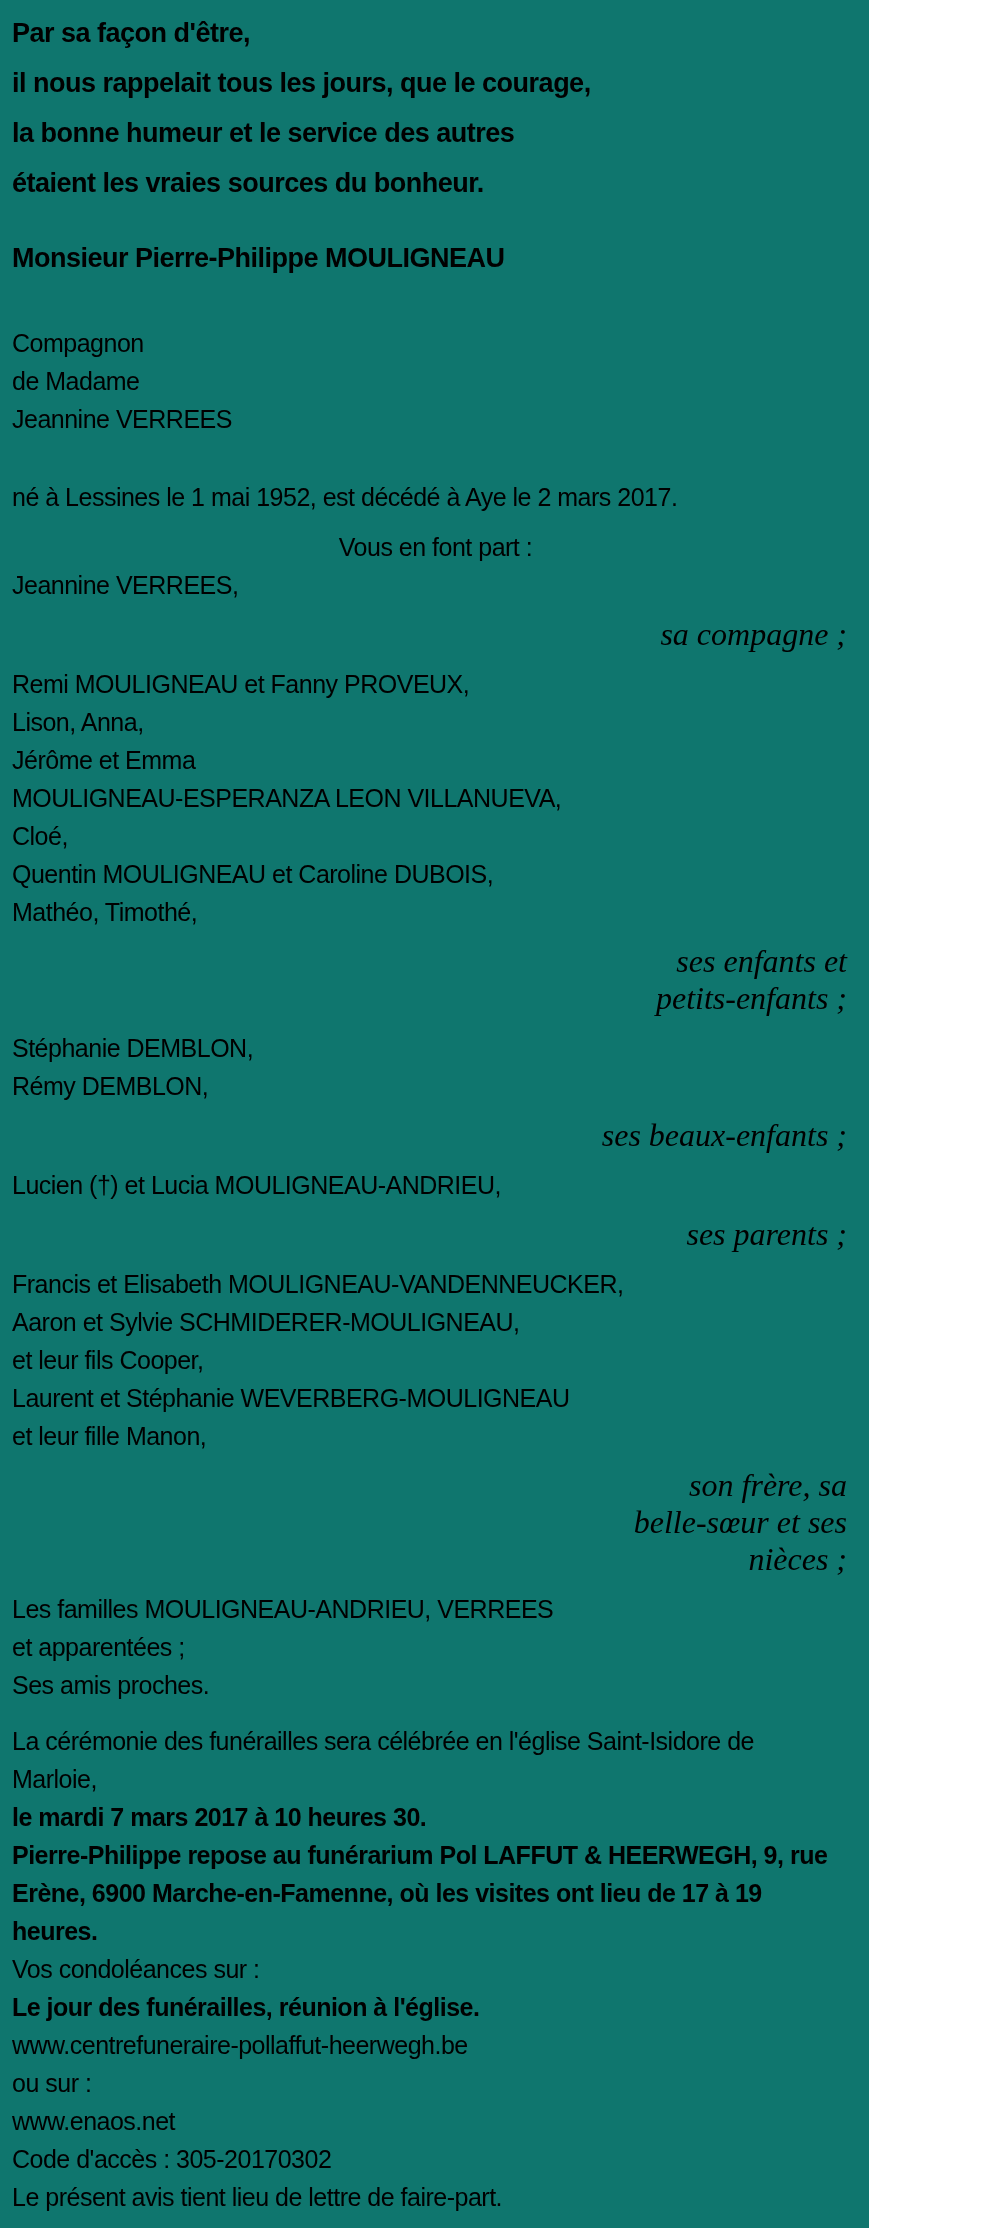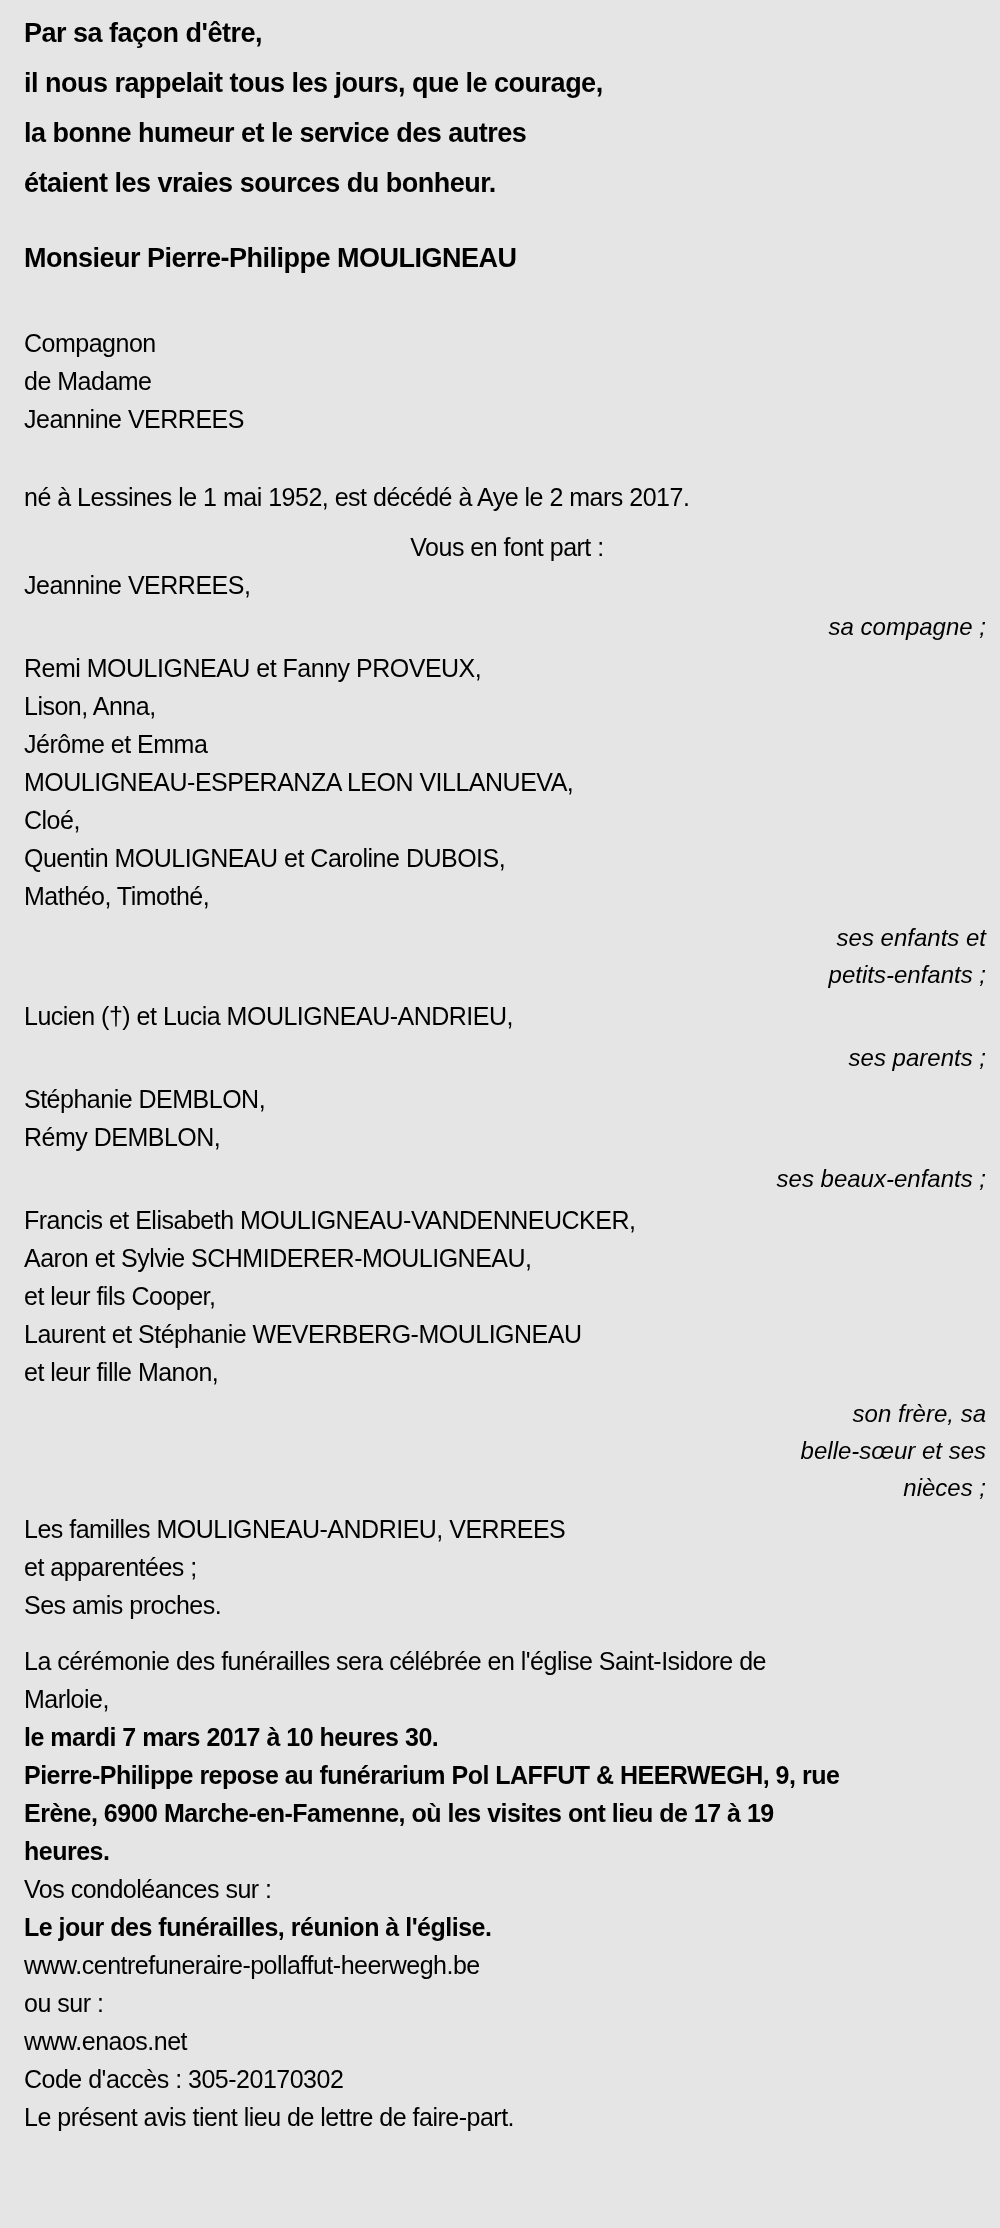--- a/index.html
+++ b/index.html
@@ -9,24 +9,24 @@
   }
   body {
     width: 1000px;
     height: 2228px;
     color: #000000;
     font-family: "Liberation Sans", sans-serif;
     overflow: hidden;
   }
   .page {
     box-sizing: border-box;
-    width: 1000px;
+    width: 869px;
     height: 2228px;
-    padding: 8px 10px 8px 24px;
-    background: #e5e5e5;
+    padding: 8px 10px 8px 12px;
+    background: #0f766e;
   }
   
   .pre { white-space: pre-line; }
 
   .epitaph {
     margin: 0;
     font-size: 27px;
     font-weight: 700;
     line-height: 50px;
     letter-spacing: -0.5px;
@@ -46,25 +46,25 @@
     letter-spacing: -0.5px;
   }
   .relation   { margin-top: 44px; }
   .life       { margin-top: 40px; }
   .intro      { margin-top: 12px; text-align: center; }
   .bold       { font-weight: 700; }
   .mt18       { margin-top: 18px; }
   .mt14       { }
 
   .mourner-relation {
-    margin: 4px;
+    margin: 12px;
     text-align: right;
-    font-family: Liberation Sans, sans-serif;
+    font-family: Liberation Serif, serif;
     font-style: italic;
-    font-size: 24px;
+    font-size: 32px;
     line-height: 37px;
     letter-spacing: 0;
   }
   .url { color: #000000; text-decoration: none; }
 </style>
 </head>
 <body>
 
 <div class="page">
 
@@ -96,28 +96,28 @@
 Jérôme et Emma
 MOULIGNEAU-ESPERANZA LEON VILLANUEVA,
 Cloé,
 Quentin MOULIGNEAU et Caroline DUBOIS,
 Mathéo, Timothé,</p>
       <p class="mourner-relation pre">ses enfants et
 petits-enfants ;</p>
     </div>
 
     <div>
-      <p class="para pre">Lucien (†) et Lucia MOULIGNEAU-ANDRIEU,</p>
-      <p class="mourner-relation pre">ses parents ;</p>
+      <p class="para pre">Stéphanie DEMBLON,
+Rémy DEMBLON,</p>
+      <p class="mourner-relation pre">ses beaux-enfants ;</p>
     </div>
 
     <div>
-      <p class="para pre">Stéphanie DEMBLON,
-Rémy DEMBLON,</p>
-      <p class="mourner-relation pre">ses beaux-enfants ;</p>
+      <p class="para pre">Lucien (†) et Lucia MOULIGNEAU-ANDRIEU,</p>
+      <p class="mourner-relation pre">ses parents ;</p>
     </div>
 
     <div>
       <p class="para pre">Francis et Elisabeth MOULIGNEAU-VANDENNEUCKER,
 Aaron et Sylvie SCHMIDERER-MOULIGNEAU,
 et leur fils Cooper,
 Laurent et Stéphanie WEVERBERG-MOULIGNEAU
 et leur fille Manon,</p>
       <p class="mourner-relation pre">son frère, sa
 belle-sœur et ses

